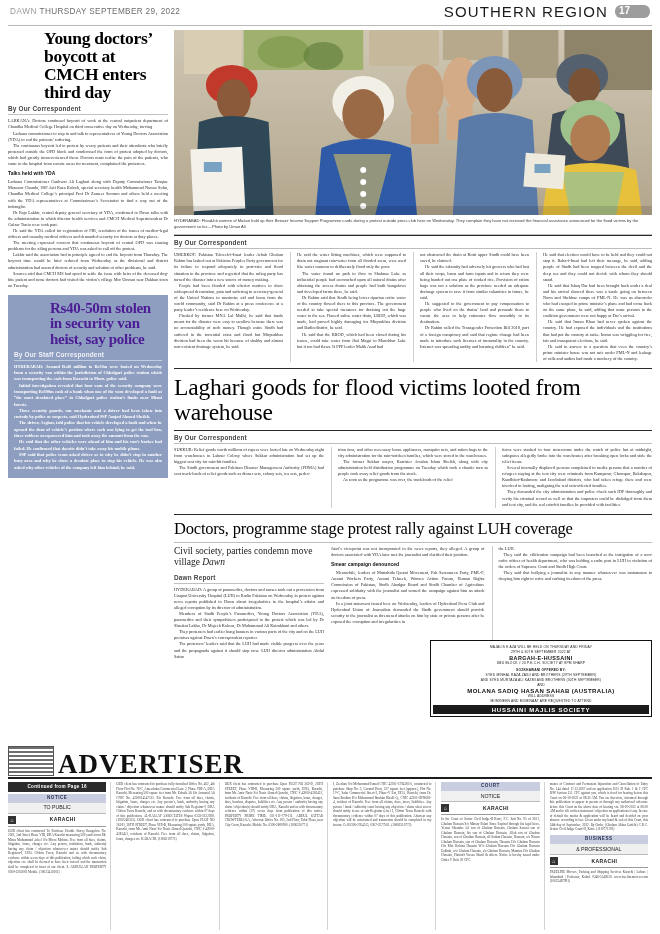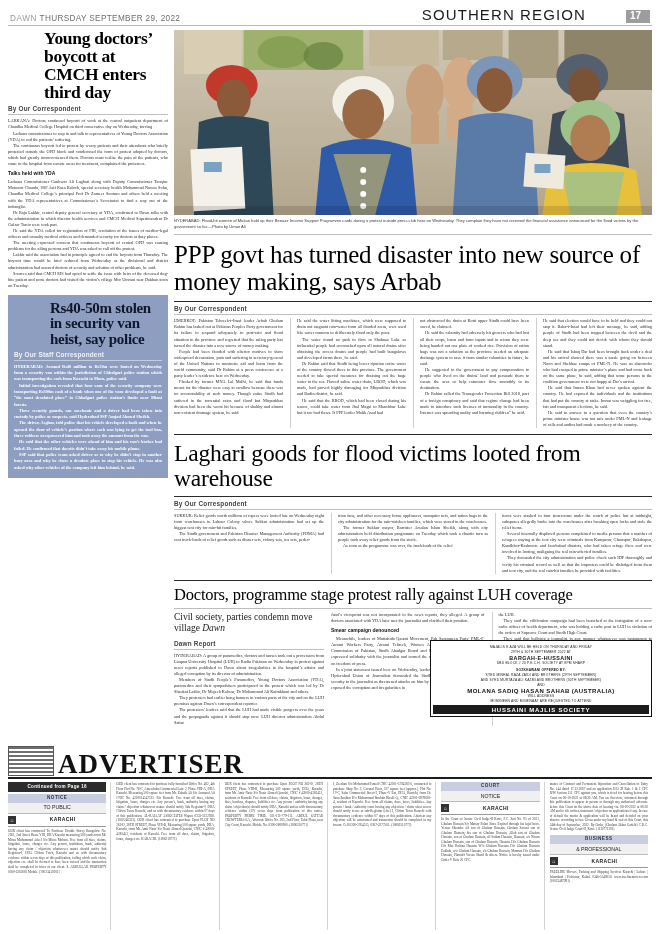--- a/index.html
+++ b/index.html
@@ -8,33 +8,32 @@
     width: 660px; height: 934px;
     background: #ffffff;
     font-family: "Liberation Serif", serif;
     color: #111;
     overflow: hidden;
   }
   .page { width: 660px; height: 934px; position: relative; padding: 0 8px; }
 
   
   .masthead {
-    height: 26px; display: flex; align-items: flex-end;
+    height: 26px; display: flex; align-items: center;
     border-bottom: 1px solid #b9b9b9;
     padding: 0 2px 2px 2px;
-    gap: 33px;
   }
   .mh-left { font-family: "Liberation Sans", sans-serif; font-size: 8.2px; letter-spacing: .35px; color: #6d6d6d; }
   .mh-left .dawn { color: #9a9a9a; letter-spacing: .6px; }
   .mh-spacer { flex: 1; }
   .mh-right { font-family: "Liberation Sans", sans-serif; font-size: 15px; letter-spacing: 1.1px; color: #1b1b1b; font-weight: 400; }
   .mh-pagebox {
     margin-left: 7px; background: #9d9d9d; color: #fff;
     font-family: "Liberation Sans", sans-serif; font-weight: bold;
-    font-size: 10px; padding: 1px 9px 2px 4px; line-height: 1;
+    font-size: 10px; padding: 1px 20px 2px 4px; line-height: 1; border-radius: 6px;
   }
 
   
   .hl { font-family: "Liberation Serif", serif; font-weight: bold; color: #000; line-height: 1.02; letter-spacing: -.3px; margin-left: 36px; }
   .byline { font-family: "Liberation Sans", sans-serif; font-size: 6.4px; font-weight: bold; color: #444; letter-spacing: .2px; }
   .rule { border-top: 1px solid #bdbdbd; }
   .rule-dark { border-top: 1.5px solid #2a2a2a; }
 
   .body-col { font-size: 4.3px; line-height: 1.42; text-align: justify; color: #2c2c2c; column-fill: balance; }
   .body-col p { margin: 0; text-indent: 5px; }
@@ -50,21 +49,21 @@
   .story1 .hl { font-size: 17.5px; }
   .story1-body { margin-top: 3px; }
 
   
   .boxstory {
     background: #8e9ec0;
     color: #ffffff;
     padding: 6px 6px 7px 6px;
     margin-top: 6px;
   }
-  .boxstory .hl { color: #0f172a; font-size: 15px; }
+  .boxstory .hl { color: #4c1d95; font-size: 15px; }
   .boxstory .byline { color: #f0f2f7; border-bottom: 1px solid #c3cde0; padding-bottom: 2px; margin-top: 4px; }
   .boxstory .body-col { color: #ffffff; font-weight: bold; font-size: 4.35px; line-height: 1.45; }
 
   
   .photo { width: 100%; height: 185px; position: relative; overflow: hidden; background: #b9ae9a; }
   .photo svg { display:block; width:100%; height:100%; }
   .caption { font-family: "Liberation Sans", sans-serif; font-size: 4.1px; line-height: 1.5; color: #3a3a3a; padding: 3px 0 4px; border-bottom: 1px solid #bfbfbf; }
 
   
   .hed-ppp { font-size: 25px; line-height: 1.06; margin: 7px 0 6px; font-weight: normal; font-family:"Liberation Serif", serif; letter-spacing:-.2px;}
@@ -210,21 +209,20 @@
           <path d="M390 142 L398 185 L444 185 L452 142 Z" fill="#9fc18c" opacity=".85"></path>
           <rect x="352" y="124" width="40" height="34" fill="#efeade" transform="rotate(4 372 141)"></rect>
           <rect x="362" y="134" width="16" height="9" fill="#5b8fb9" opacity=".8"></rect>
 
           <rect x="0" y="176" width="480" height="9" fill="#000" opacity=".12"></rect>
         </svg>
       </div>
       <div class="caption">HYDERABAD: Flood-hit women of Matiari hold up their Benazir Income Support Programme cards during a protest outside press club here on Wednesday. They complain they have not received the financial assistance announced for the flood victims by the government so far.—Photo by Umair Ali</div>
 
       <div>
-        <div class="hl hed-ppp">PPP govt has turned disaster into new source of money making, says Arbab</div>
         <div class="rule-dark"></div>
         <div class="byline" style="margin:3px 0 2px;">
           <span>By Our Correspondent</span>
         </div>
         <div class="rule"></div>
         <div style="display:flex;gap:7px;margin-top:3px;" id="ppp-cols">
             <div class="body-col" style="flex: 1 1 0%;">
               <p class="first">UMERKOT: Pakistan Tehreek-i-Insaf leader Arbab Ghulam Rahim has lashed out at Pakistan Peoples Party government for its failure to respond adequately to post-rain and flood situation in the province and regretted that the ruling party has turned the disaster into a new source of money making.</p>
               <p>People had been flooded with ulterior motives to show widespread devastation, pain and suffering to secretary-general of the United Nations to maximise aid and loans from the world community, said Dr Rahim at a press conference at a party leader’s residence here on Wednesday.</p>
               <p>Flanked by former MNA Lal Malhi, he said that funds meant for the disaster were easy to swallow because there was no accountability of such money. Though entire Sindh had suffered in the torrential rains and flood but Mirpurkhas division had been the worst hit because of shabby and almost non-existent drainage system, he said.</p>

